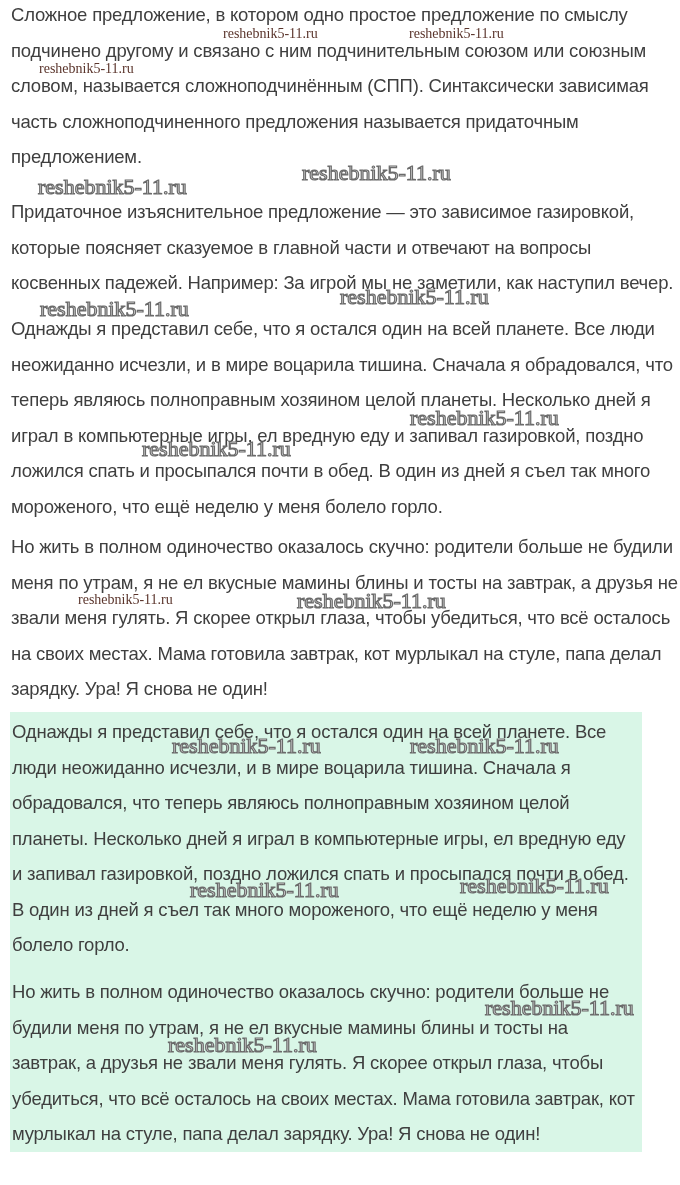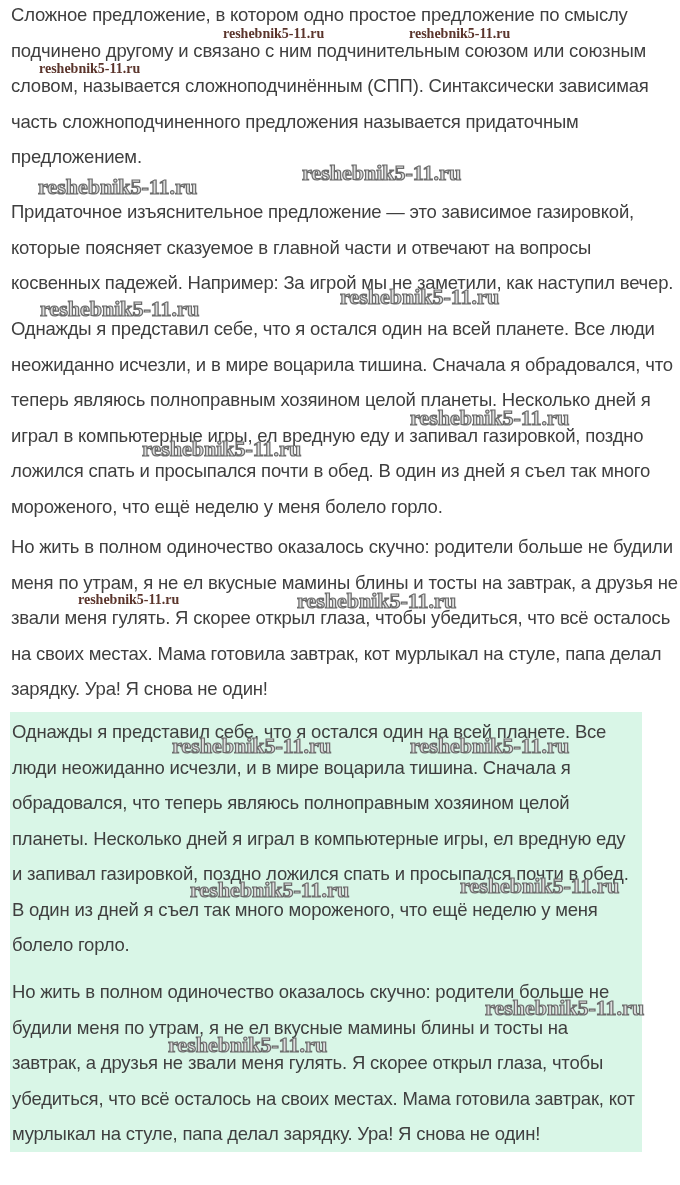--- a/index.html
+++ b/index.html
@@ -45,21 +45,21 @@
     width: 660px;
     left: 2px;
   }
   .para-hl1 { top: 2px; }
   .para-hl2 { top: 262px; }
 
   .wm {
     position: absolute;
     white-space: nowrap;
     font-family: "Liberation Serif", "DejaVu Serif", serif;
-    font-weight: bold;
+    font-weight: normal;
     pointer-events: none;
   }
   .wm-small {
     font-size: 14px;
     line-height: 1;
     color: #5a342b;
   }
   .wm-outline {
     font-size: 22px;
     line-height: 1;

